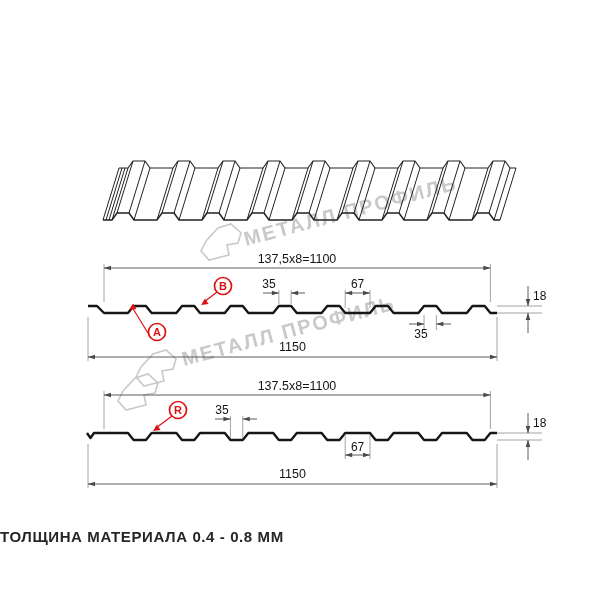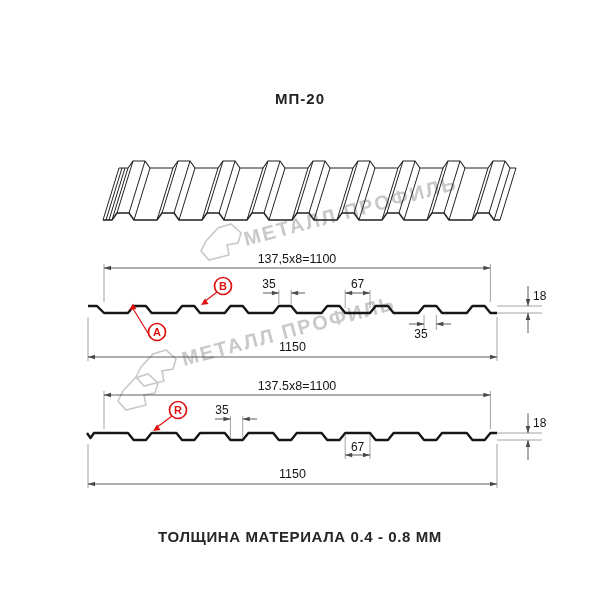--- a/index.html
+++ b/index.html
@@ -3,21 +3,21 @@
 <meta charset="utf-8">
 <style>
   html,body{margin:0;padding:0;background:#ffffff;}
   #stage{position:relative;width:600px;height:600px;background:#fff;overflow:hidden;
          font-family:"Liberation Sans","DejaVu Sans",sans-serif;}
   .abs{position:absolute;}
   #page-title{left:0;top:50px;width:600px;text-align:center;
     font-size:34px;font-weight:800;letter-spacing:1px;color:#1d1d1d;}
   #page-subtitle{left:0;top:90px;width:600px;text-align:center;
     font-size:15px;font-weight:600;letter-spacing:1px;color:#222;}
-  #footer-note{left:0;top:528px;width:600px;text-align:center;
+  #footer-note{left:0;top:528px;width:600px;
     font-size:15px;font-weight:700;letter-spacing:0.6px;color:#262626;}
   svg{display:block;}
   .dimtxt{font-family:"Liberation Sans","DejaVu Sans",sans-serif;}
 </style>
 </head>
 <body>
 
 <div id="stage">
   <svg id="wm-layer" class="abs" style="left:0;top:0" width="600" height="600">
       <g>
@@ -26,21 +26,20 @@
       <text x="246" y="246" text-anchor="start" font-size="20" fill="#c9c9c9" class="dimtxt" font-weight="bold" letter-spacing="2px" transform="rotate(-15 246 246)">МЕТАЛЛ ПРОФИЛЬ</text>
       <g>
         <polygon points="10,19 22,6 35,2 45,11 42,21 31,23 33,33 13,38 5,29" fill="none" stroke="#c9c9c9" stroke-width="1.6" transform="translate(131,348)"></polygon>
       </g>
       <text x="184" y="366" text-anchor="start" font-size="20" fill="#c9c9c9" class="dimtxt" font-weight="bold" letter-spacing="2px" transform="rotate(-15 184 366)">МЕТАЛЛ ПРОФИЛЬ</text>
       <g>
         <polygon points="10,19 22,6 35,2 45,11 42,21 31,23 33,33 13,38 5,29" fill="none" stroke="#c9c9c9" stroke-width="1.6" transform="translate(113,372)"></polygon>
       </g>
     </svg>
 
-  <div id="page-subtitle" class="abs">МП-20</div>
 
   <svg id="persp" class="abs" style="left:88px;top:138px" width="440" height="115">
       <path d="M31,30 L40,30 L45,23 L57,23 L62,30 L85,30 L90,23 L102,23 L107,30 L130,30 L135,23 L147,23 L152,30 L175,30 L180,23 L192,23 L197,30 L220,30 L225,23 L237,23 L242,30 L265,30 L270,23 L282,23 L287,30 L310,30 L315,23 L327,23 L332,30 L355,30 L360,23 L372,23 L377,30 L400,30 L405,23 L417,23 L422,30 L428,30" fill="none" stroke="#222" stroke-width="1.1"></path>
       <line x1="15" y1="82" x2="31" y2="30" stroke="#222" stroke-width="1"></line>
       <line x1="24" y1="82" x2="40" y2="30" stroke="#222" stroke-width="1"></line>
       <line x1="29" y1="75" x2="45" y2="23" stroke="#222" stroke-width="1"></line>
       <line x1="41" y1="75" x2="57" y2="23" stroke="#222" stroke-width="1"></line>
       <line x1="46" y1="82" x2="62" y2="30" stroke="#222" stroke-width="1"></line>
       <line x1="69" y1="82" x2="85" y2="30" stroke="#222" stroke-width="1"></line>
       <line x1="74" y1="75" x2="90" y2="23" stroke="#222" stroke-width="1"></line>

